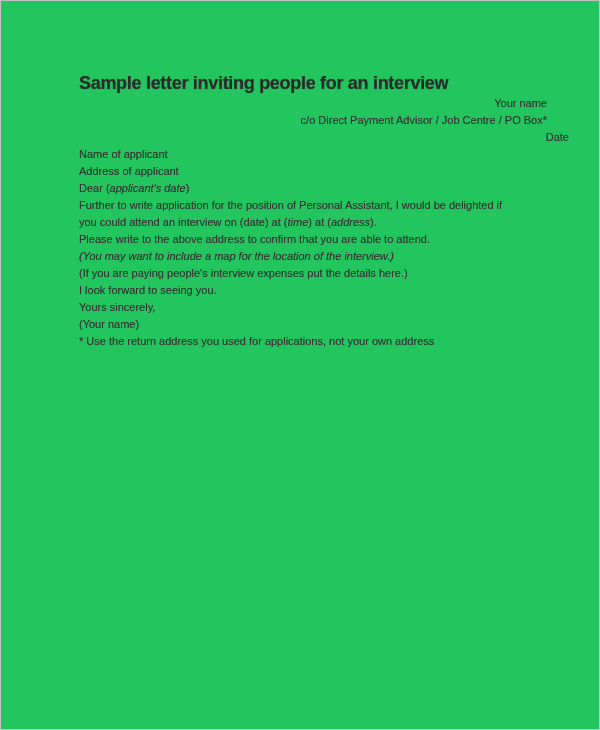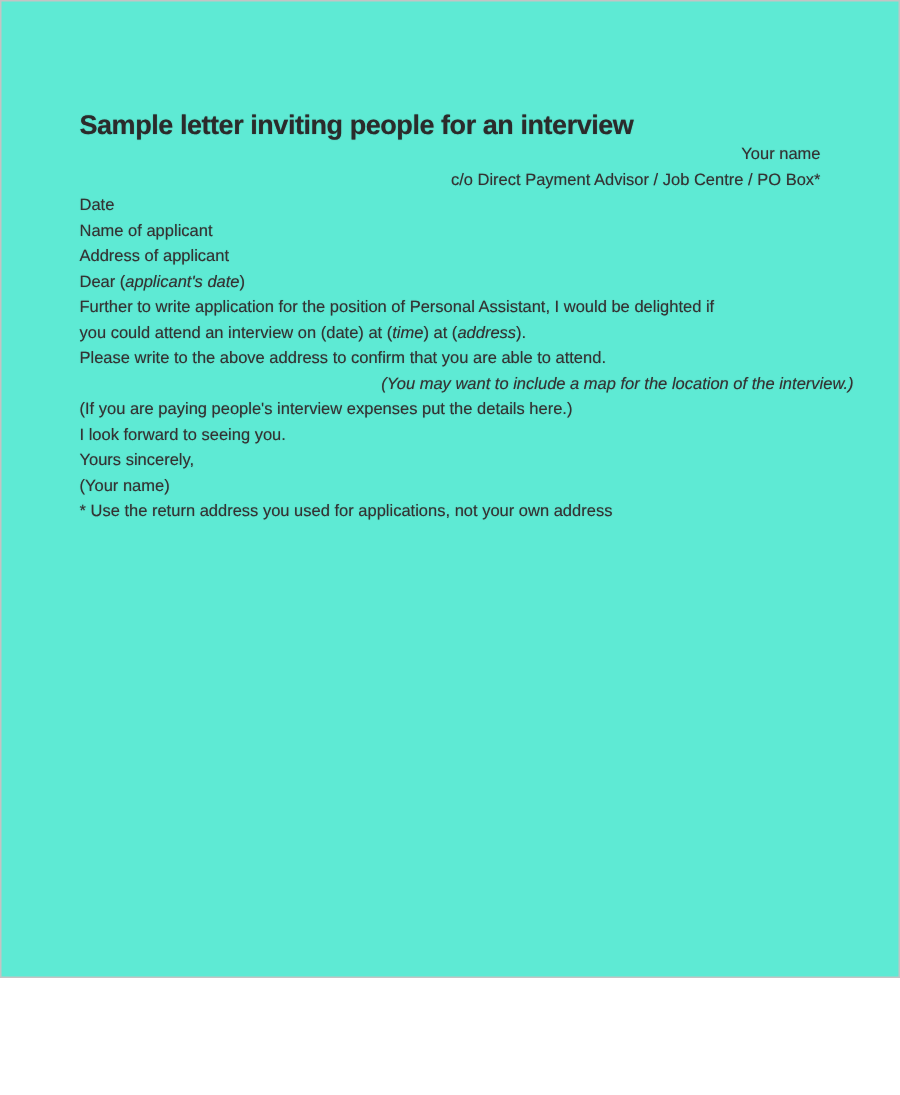--- a/index.html
+++ b/index.html
@@ -3,27 +3,28 @@
 <meta charset="utf-8">
 <style>
   html, body {
     margin: 0;
     padding: 0;
     background: #ffffff;
   }
   .page {
     position: relative;
     width: 600px;
-    height: 652px;
+    height: 730px;
     box-sizing: border-box;
-    background: #5eead4;
+    background: #22c55e;
     border: 1px solid #c4c4c4;
     font-family: "Liberation Sans", sans-serif;
     color: #333333;
     overflow: hidden;
+    padding-left: 26px;
   }
   .content {
     box-sizing: border-box;
     width: 100%;
     height: 100%;
     padding: 70px 30px 0 52px;
   }
   .content p, .content h1, .content div {
     margin: 0;
   }
@@ -38,28 +39,28 @@
     font-weight: bold;
     letter-spacing: -0.3px;
     color: #2b2b2b;
     text-shadow: 0 0 0.7px rgba(40,40,40,0.6);
   }
   .sender {
     margin-top: 41px;
     text-align: right;
     padding-right: 22px;
   }
-  .date-line     { margin-top: 27px; }
+  .date-line     { margin-top: 27px; text-align: right; }
   .name-line     { margin-top: 16px; }
   .address-line  { margin-top: 15px; }
   .salutation    { margin-top: 26px; }
   .subject       { margin-top: 18px; font-weight: bold; }
   .para1         { margin-top: 18px; }
   .para2         { margin-top: 13px; }
-  .note1         { margin-top: 16px; font-style: italic; text-align: right; }
+  .note1         { margin-top: 16px; font-style: italic; }
   .note2         { margin-top: 13px; }
   .para3         { margin-top: 16px; }
   .closing       { margin-top: 17px; }
   .signature     { margin-top: 29px; }
   .footnote      { margin-top: 27px; }
   .italic        { font-style: italic; }
   .nowrap        { white-space: nowrap; }
 </style>
 </head>
 <body>

